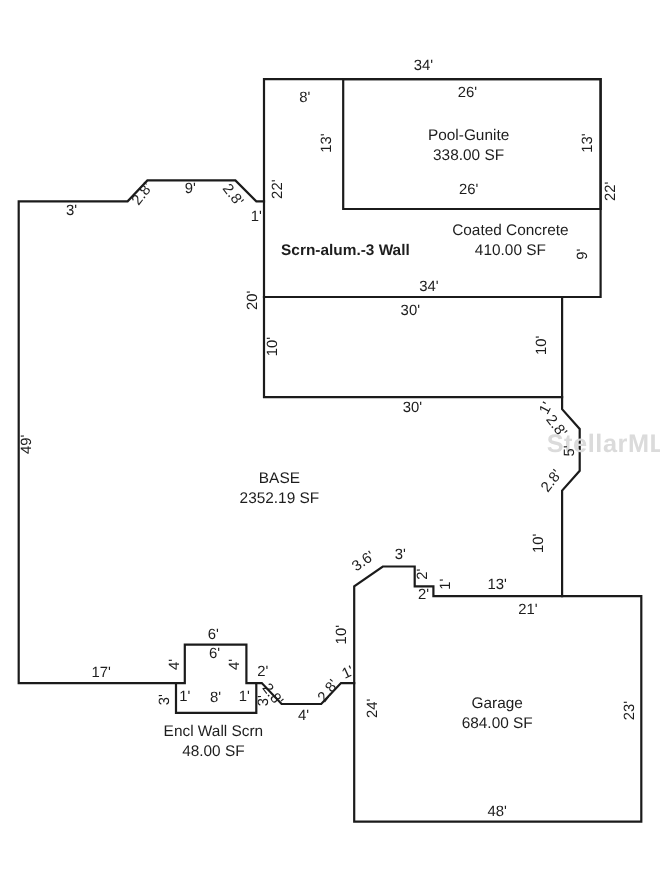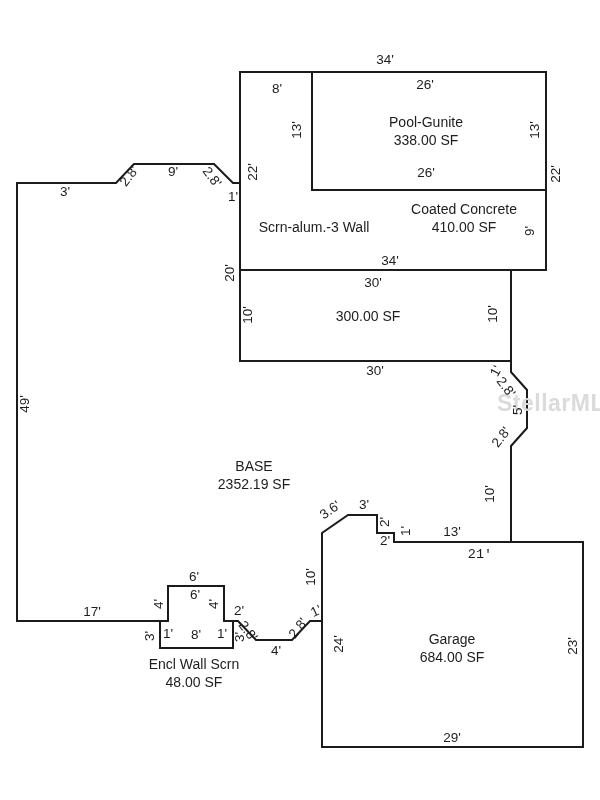--- a/index.html
+++ b/index.html
@@ -46,31 +46,30 @@
     <path d="M322,533 L322,747 L583,747 L583,542 L394,542 L394,533 L377,533 L377,515 L348,515 Z"></path>
   </svg>
 
   <div class="watermark">StellarMLS</div>
 
   <div id="room-labels">
       <div class="room" style="left: 426px; top: 131px;">
         <div>Pool-Gunite</div>
         <div>338.00 SF</div>
       </div>
-      <div class="room" style="left: 314px; top: 227px;">
+      <div class="room" style="left: 314px; top: 227px; font-weight: bold;">
         <div>Scrn-alum.-3 Wall</div>
       </div>
       <div class="room" style="left: 464px; top: 218px;">
         <div>Coated Concrete</div>
         <div>410.00 SF</div>
       </div>
       <div class="room" style="left: 368px; top: 316px;">
-        <div>300.00 SF</div>
       </div>
-      <div class="room" style="left: 254px; top: 443px; margin-top: 32px;">
+      <div class="room" style="left: 254px; top: 443px;">
         <div>BASE</div>
         <div>2352.19 SF</div>
       </div>
       <div class="room" style="left: 452px; top: 648px;">
         <div>Garage</div>
         <div>684.00 SF</div>
       </div>
       <div class="room" style="left: 194px; top: 673px;">
         <div>Encl Wall Scrn</div>
         <div>48.00 SF</div>
@@ -102,25 +101,25 @@
       <div class="dim" style="left: 506px; top: 387px; transform: translate(-50%, -50%) rotate(52deg);">2.8'</div>
       <div class="dim" style="left: 517px; top: 410px; transform: translate(-50%, -50%) rotate(-90deg);">5'</div>
       <div class="dim" style="left: 501px; top: 437px; transform: translate(-50%, -50%) rotate(-52deg);">2.8'</div>
       <div class="dim" style="left: 489px; top: 494px; transform: translate(-50%, -50%) rotate(-90deg);">10'</div>
       <div class="dim" style="left: 330px; top: 510px; transform: translate(-50%, -50%) rotate(-35deg);">3.6'</div>
       <div class="dim" style="left: 364px; top: 504px; transform: translate(-50%, -50%) rotate(0deg);">3'</div>
       <div class="dim" style="left: 384px; top: 522px; transform: translate(-50%, -50%) rotate(-90deg);">2'</div>
       <div class="dim" style="left: 385px; top: 540px; transform: translate(-50%, -50%) rotate(0deg);">2'</div>
       <div class="dim" style="left: 405px; top: 531px; transform: translate(-50%, -50%) rotate(-90deg);">1'</div>
       <div class="dim" style="left: 452px; top: 531px; transform: translate(-50%, -50%) rotate(0deg);">13'</div>
-      <div class="dim" style="left: 480px; top: 554px; transform: translate(-50%, -50%) rotate(0deg); font-family: Liberation Mono, monospace;">21'</div>
+      <div class="dim" style="left: 480px; top: 554px; transform: translate(-50%, -50%) rotate(0deg);">21'</div>
       <div class="dim" style="left: 310px; top: 577px; transform: translate(-50%, -50%) rotate(-90deg);">10'</div>
       <div class="dim" style="left: 338px; top: 644px; transform: translate(-50%, -50%) rotate(-90deg);">24'</div>
       <div class="dim" style="left: 572px; top: 646px; transform: translate(-50%, -50%) rotate(-90deg);">23'</div>
-      <div class="dim" style="left: 452px; top: 737px; transform: translate(-50%, -50%) rotate(0deg);">29'</div>
+      <div class="dim" style="left: 452px; top: 737px; transform: translate(-50%, -50%) rotate(0deg);">48'</div>
       <div class="dim" style="left: 92px; top: 611px; transform: translate(-50%, -50%) rotate(0deg);">17'</div>
       <div class="dim" style="left: 239px; top: 610px; transform: translate(-50%, -50%) rotate(0deg);">2'</div>
       <div class="dim" style="left: 248px; top: 631px; transform: translate(-50%, -50%) rotate(52deg);">2.8'</div>
       <div class="dim" style="left: 276px; top: 650px; transform: translate(-50%, -50%) rotate(0deg);">4'</div>
       <div class="dim" style="left: 298px; top: 628px; transform: translate(-50%, -50%) rotate(-52deg);">2.8'</div>
       <div class="dim" style="left: 316px; top: 611px; transform: translate(-50%, -50%) rotate(-25deg);">1'</div>
       <div class="dim" style="left: 194px; top: 576px; transform: translate(-50%, -50%) rotate(0deg);">6'</div>
       <div class="dim" style="left: 195px; top: 594px; transform: translate(-50%, -50%) rotate(0deg);">6'</div>
       <div class="dim" style="left: 158px; top: 604px; transform: translate(-50%, -50%) rotate(-90deg);">4'</div>
       <div class="dim" style="left: 213px; top: 604px; transform: translate(-50%, -50%) rotate(-90deg);">4'</div>

